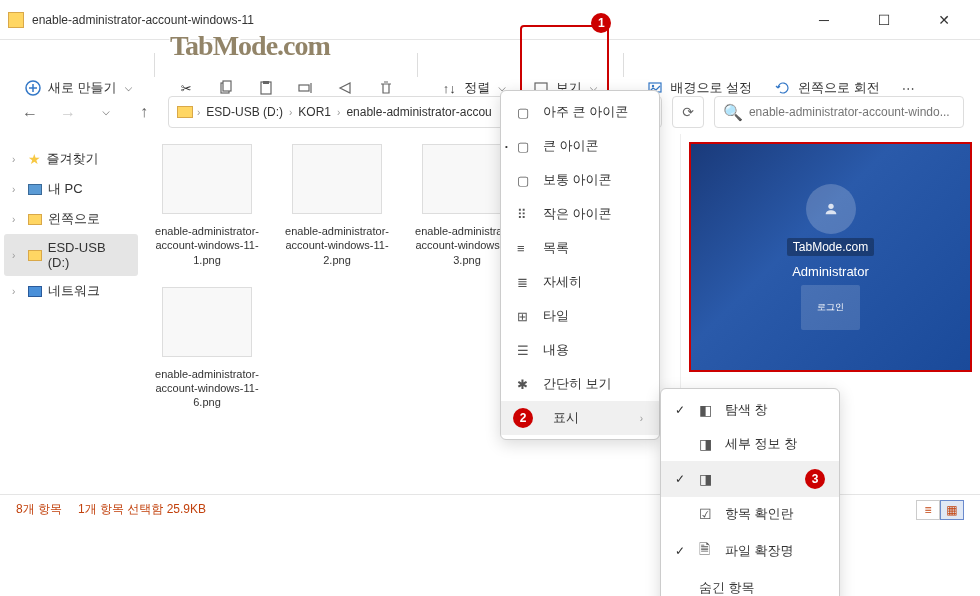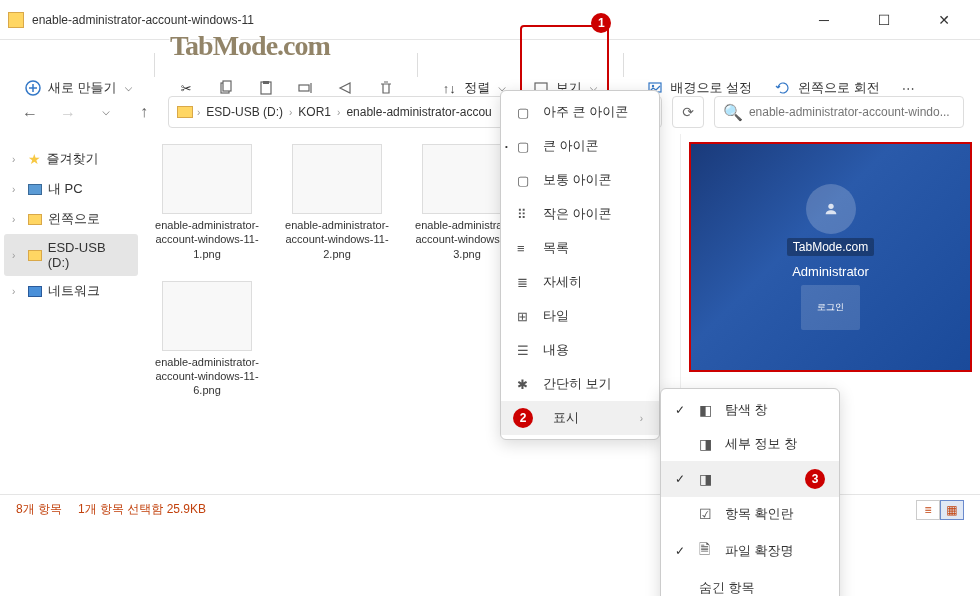--- a/index.html
+++ b/index.html
@@ -39,21 +39,21 @@
 .sb-item { display: flex; align-items: center; gap: 6px; padding: 6px 8px; font-size: 13px; color: #333; cursor: pointer; border-radius: 3px; }
 .sb-item.active { background: #e5e5e5; }
 .sb-chev { font-size: 10px; color: #999; width: 10px; }
 .sb-star { color: #f7c843; font-size: 14px; }
 .sb-pc { width: 14px; height: 11px; background: #5b9bd5; border: 1px solid #3a6a99; }
 .sb-lib { width: 14px; height: 11px; background: #ffd663; border: 1px solid #d9a849; }
 .sb-usb { width: 14px; height: 11px; background: #ffd663; border: 1px solid #d9a849; }
 .sb-net { width: 14px; height: 11px; background: #4a90d9; border: 1px solid #2a5a9a; }
 
 .content { flex: 1; padding: 10px; display: flex; gap: 20px; flex-wrap: wrap; align-content: flex-start; position: relative; }
-.file { width: 110px; display: flex; flex-direction: column; align-items: center; gap: 4px; cursor: pointer; }
+.file { width: 110px; display: flex; flex-direction: column; align-items: center; gap: 10px; cursor: pointer; }
 .file.selected { outline: 1px solid #c00; background: rgba(200,0,0,0.02); }
 .thumb { width: 90px; height: 70px; border: 1px solid #ddd; background: #f8f8f8; display: flex; align-items: center; justify-content: center; font-size: 8px; color: #999; overflow: hidden; }
 .thumb.blue { background: linear-gradient(135deg, #1a3a7a, #2a5aaa); position: relative; }
 .thumb.dark { background: #1a1a1a; }
 .fname { font-size: 11px; text-align: center; color: #333; line-height: 1.3; word-break: break-all; }
 
 .preview { width: 300px; border-left: 1px solid #eee; padding: 8px; }
 .preview-img { width: 100%; height: 230px; background: linear-gradient(135deg, #1a3a7a, #2a5aaa 40%, #1a4a9a); border: 2px solid #c00; position: relative; display: flex; flex-direction: column; align-items: center; justify-content: center; }
 .avatar { width: 50px; height: 50px; border-radius: 50%; background: rgba(255,255,255,0.2); display: flex; align-items: center; justify-content: center; color: #fff; font-size: 28px; }
 .preview-wm { font-size: 12px; color: #fff; background: rgba(0,0,0,0.3); padding: 2px 6px; margin-top: 4px; border-radius: 2px; }

